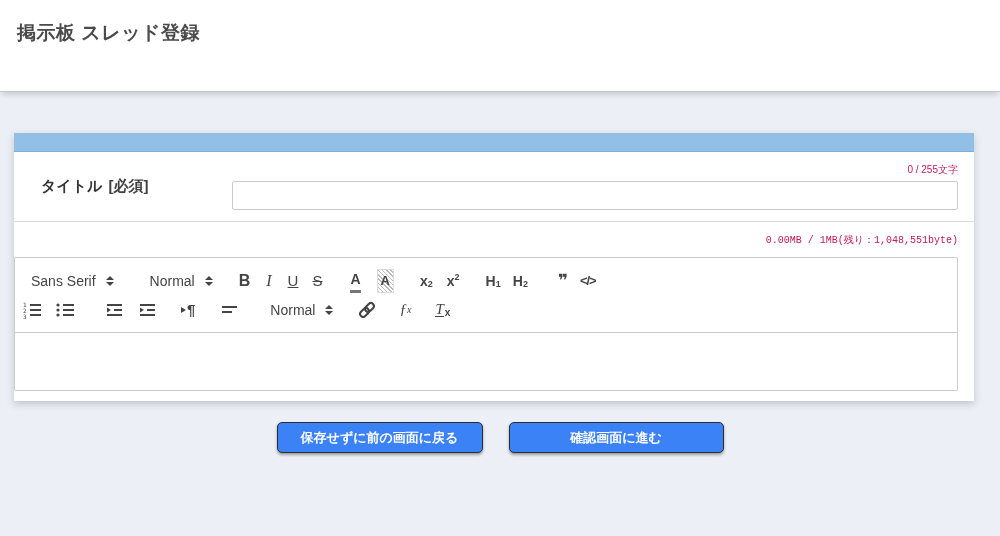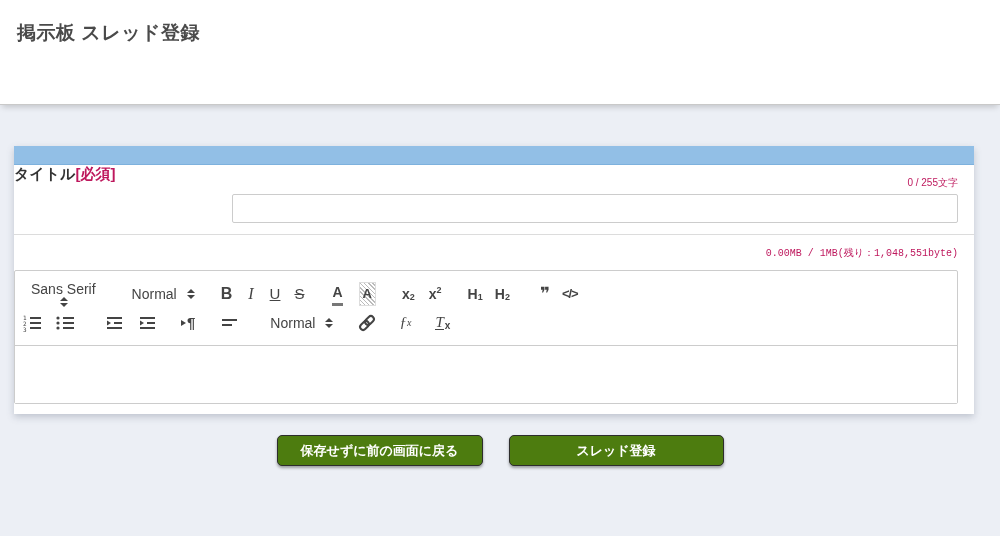--- a/index.html
+++ b/index.html
@@ -4,43 +4,44 @@
 <style>
   * { margin:0; padding:0; box-sizing:border-box; }
   html,body { width:1000px; height:536px; overflow:hidden; }
   body {
     font-family:"Liberation Sans","DejaVu Sans",sans-serif;
     background:#eceff5;
     color:#333;
   }
   
   .page-header {
-    height:105px; background:#ffffff;
+    height:92px; background:#ffffff;
     border-bottom:1px solid #c9c9c9;
     box-shadow:0 4px 6px -2px rgba(0,0,0,.18);
     padding:20px 0 0 17px;
     position:relative; z-index:2;
   }
   .page-header h1 { font-size:19px; font-weight:bold; color:#4a4a4a; letter-spacing:.5px; }
 
   
   .panel {
     width:960px; margin:41px 0 0 14px;
     background:#fff;
     box-shadow:0 3px 7px rgba(90,100,120,.30);
   }
   .panel-accent-bar { height:19px; background:#92bfe6; border-bottom:1px solid #7db1dd; }
   .form-row { display:flex; }
   .form-row + .form-row { border-top:1px solid #dcdcdc; }
   .cell-label {
     width:218px; flex:0 0 218px;
-    display:flex; align-items:flex-start;
+    display:flex; align-items:center;
+    padding-left:27px;
     font-size:15px; font-weight:bold; color:#333;
   }
-  .required-mark { color:#be185d; font-weight:bold; }
+  .required-mark { color:#404040; margin-left:6px; font-weight:bold; }
   .cell-field { flex:1; padding:10px 16px 11px 0; }
   .counter-line { font-size:10px; color:#be185d; text-align:right; height:16px; line-height:16px; margin-bottom:3px; }
   .counter-line.mb8 { margin-bottom:8px;font-family:Liberation Mono, monospace; }
   .text-input {
     width:100%; height:29px;
     border:1px solid #ccc; border-radius:2px;
     font-size:14px; padding:0 6px; background:#fff; outline:none;
   }
 
   
@@ -77,21 +78,21 @@
   .glyph-fx .fsub { font-size:10px; }
   .glyph-tx { font-family:"Liberation Serif","DejaVu Serif",serif; font-style:italic; font-size:15px; border-bottom:1px solid #444; line-height:13px; }
   .glyph-tx-x { font-size:10px; font-weight:bold; margin-top:6px; margin-left:1px; }
   .ql-content { height:57px; background:#fff; }
 
   
   .instruction { margin-top:46px; text-align:center; font-size:14px; color:#4a4a4a; }
   .button-row { margin-top:21px; display:flex; justify-content:center; gap:26px; }
   .dark-btn {
     height:31px; border:1px solid #2d2d2d; border-radius:5px;
-    background:#4d7c0f; color:#fff; font-weight:bold; font-size:13px;
+    background:#3b82f6; color:#fff; font-weight:bold; font-size:13px;
     font-family:"Liberation Sans","DejaVu Sans",sans-serif;
     box-shadow:0 2px 3px rgba(0,0,0,.35);
     cursor:pointer;
   }
   .dark-btn.back { width:206px; }
   .dark-btn.next { width:215px; }
   svg .ln { stroke:#444; stroke-width:2; }
   svg .fl { fill:#444; }
 </style>
 </head>
@@ -117,21 +118,21 @@
     </div>
 
     <div class="form-row" style="height:180px;">
       <div class="cell-field" style="padding-top:11px;">
         <div class="counter-line mb8">0.00MB / 1MB(残り：1,048,551byte)</div>
 
         <div class="editor">
           <div class="ql-toolbar">
 
             <div class="tb-row">
-              <span class="tb-item picker" style="margin-right:28px;flex-direction:column;">
+              <span class="tb-item picker" style="margin-right:28px;">
                 <span class="picker-label">Sans Serif</span>
                 <span class="arrows">
                     <span class="up"></span>
                     <span class="down"></span>
                   </span>
               </span>
               <span class="tb-item picker" style="margin-right:26px;">
                 <span class="picker-label">Normal</span>
                 <span class="arrows">
                     <span class="up"></span>
@@ -238,15 +239,15 @@
           </div>
           <div class="ql-content"></div>
         </div>
       </div>
     </div>
   </section>
 
 
   <div class="button-row">
     <button class="dark-btn back">保存せずに前の画面に戻る</button>
-    <button class="dark-btn next">スレッド登録</button>
+    <button class="dark-btn next">確認画面に進む</button>
   </div>
 </main>
 
 </body></html>

